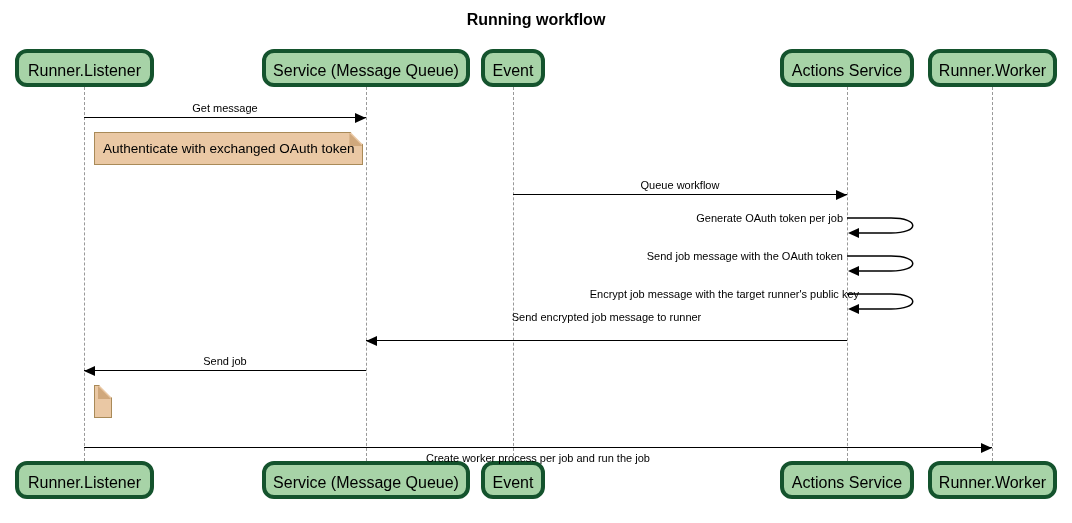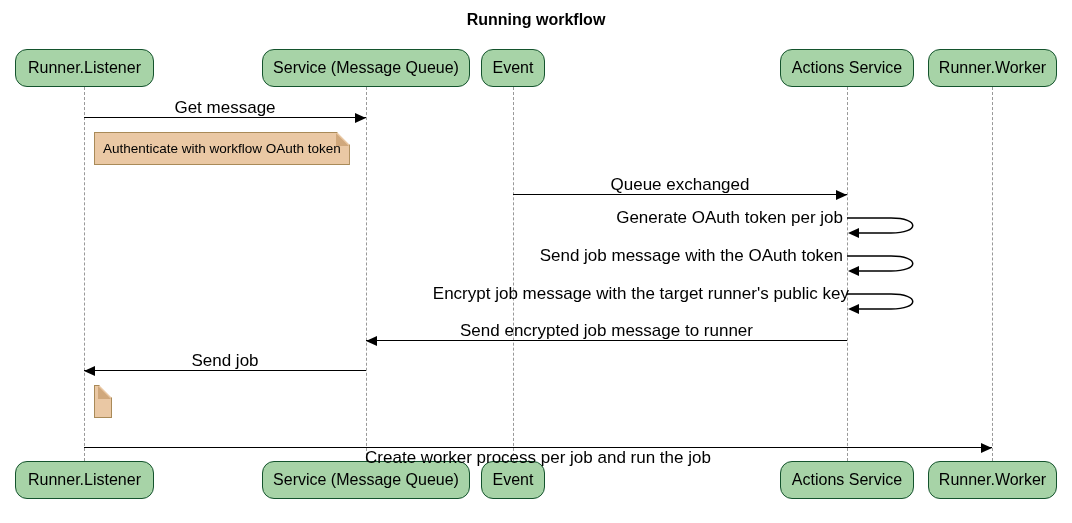--- a/index.html
+++ b/index.html
@@ -18,21 +18,21 @@
     top: 11px; left: 0; width: 1072px;
     text-align: center;
     font-size: 16px;
     font-weight: bold;
   }
   .actor {
     position: absolute;
     height: 38px;
     box-sizing: border-box;
     background: #a7d3a7;
-    border: 1px solid #14532d;
+    border: 4px solid #14532d;
     border-radius: 12px;
     text-align: center;
     line-height: 36px;
     font-size: 16px;
     white-space: nowrap;
   }
   .lifeline {
     position: absolute;
     top: 87px;
     height: 374px;
@@ -59,21 +59,21 @@
     left: 0; top: 0;
     width: 0; height: 0;
     border-top: 5.5px solid transparent;
     border-bottom: 5.5px solid transparent;
     border-right: 11px solid #000;
   }
   .msg-label {
     position: absolute;
     height: 16px;
     line-height: 16px;
-    font-size: 17px;
+    font-size: 11px;
     text-align: center;
     white-space: nowrap;
     z-index: 2;
   }
   .msg-label-right { text-align: right; }
   .loop-svg { position: absolute; overflow: visible; }
   .note {
     position: absolute;
     height: 33px;
     box-sizing: border-box;
@@ -114,48 +114,48 @@
   <div class="actor" style="left:928px; top:49px; width:129px">Runner.Worker</div>
 
   <div class="msg-label" style="left:84px; top:100px; width:282px">Get message</div>
   <div class="msg" style="left:84px; top:113px; width:282px">
     <div class="mline"></div>
     <div class="head-r"></div>
   </div>
 
   <div class="note" style="left:94px; top:132px">
     <div class="fold"></div>
-    <span>Authenticate with workflow OAuth token</span>
+    <span>Authenticate with exchanged OAuth token</span>
   </div>
 
-  <div class="msg-label" style="left:513px; top:177px; width:334px">Queue exchanged</div>
+  <div class="msg-label" style="left:513px; top:177px; width:334px">Queue workflow</div>
   <div class="msg" style="left:513px; top:190px; width:334px">
     <div class="mline"></div>
     <div class="head-r"></div>
   </div>
 
   <div class="msg-label msg-label-right" style="right:229px; top:210px; left:400px">Generate OAuth token per job</div>
   <svg class="loop-svg" style="left:847px; top:217px" width="70" height="24" viewBox="0 0 70 24">
     <path d="M0 1 H44 C73 1, 73 16, 44 16 H12" fill="none" stroke="#000" stroke-width="1.5"></path>
     <polygon points="12,11 12,21 1,16" fill="#000"></polygon>
   </svg>
 
   <div class="msg-label msg-label-right" style="right:229px; top:248px; left:400px">Send job message with the OAuth token</div>
   <svg class="loop-svg" style="left:847px; top:255px" width="70" height="24" viewBox="0 0 70 24">
     <path d="M0 1 H44 C73 1, 73 16, 44 16 H12" fill="none" stroke="#000" stroke-width="1.5"></path>
     <polygon points="12,11 12,21 1,16" fill="#000"></polygon>
   </svg>
 
-  <div class="msg-label msg-label-right" style="right:223px; top:286px; left:400px">Encrypt job message with the target runner's public key</div>
+  <div class="msg-label msg-label-right" style="right:213px; top:286px; left:400px">Encrypt job message with the target runner's public key</div>
   <svg class="loop-svg" style="left:847px; top:293px" width="70" height="24" viewBox="0 0 70 24">
     <path d="M0 1 H44 C73 1, 73 16, 44 16 H12" fill="none" stroke="#000" stroke-width="1.5"></path>
     <polygon points="12,11 12,21 1,16" fill="#000"></polygon>
   </svg>
 
-  <div class="msg-label" style="left:366px; top:323px; width:481px">Send encrypted job message to runner</div>
+  <div class="msg-label" style="left:366px; top:309px; width:481px">Send encrypted job message to runner</div>
   <div class="msg" style="left:366px; top:336px; width:481px">
     <div class="mline"></div>
     <div class="head-l"></div>
   </div>
 
   <div class="msg-label" style="left:84px; top:353px; width:282px">Send job</div>
   <div class="msg" style="left:84px; top:366px; width:282px">
     <div class="mline"></div>
     <div class="head-l"></div>
   </div>

